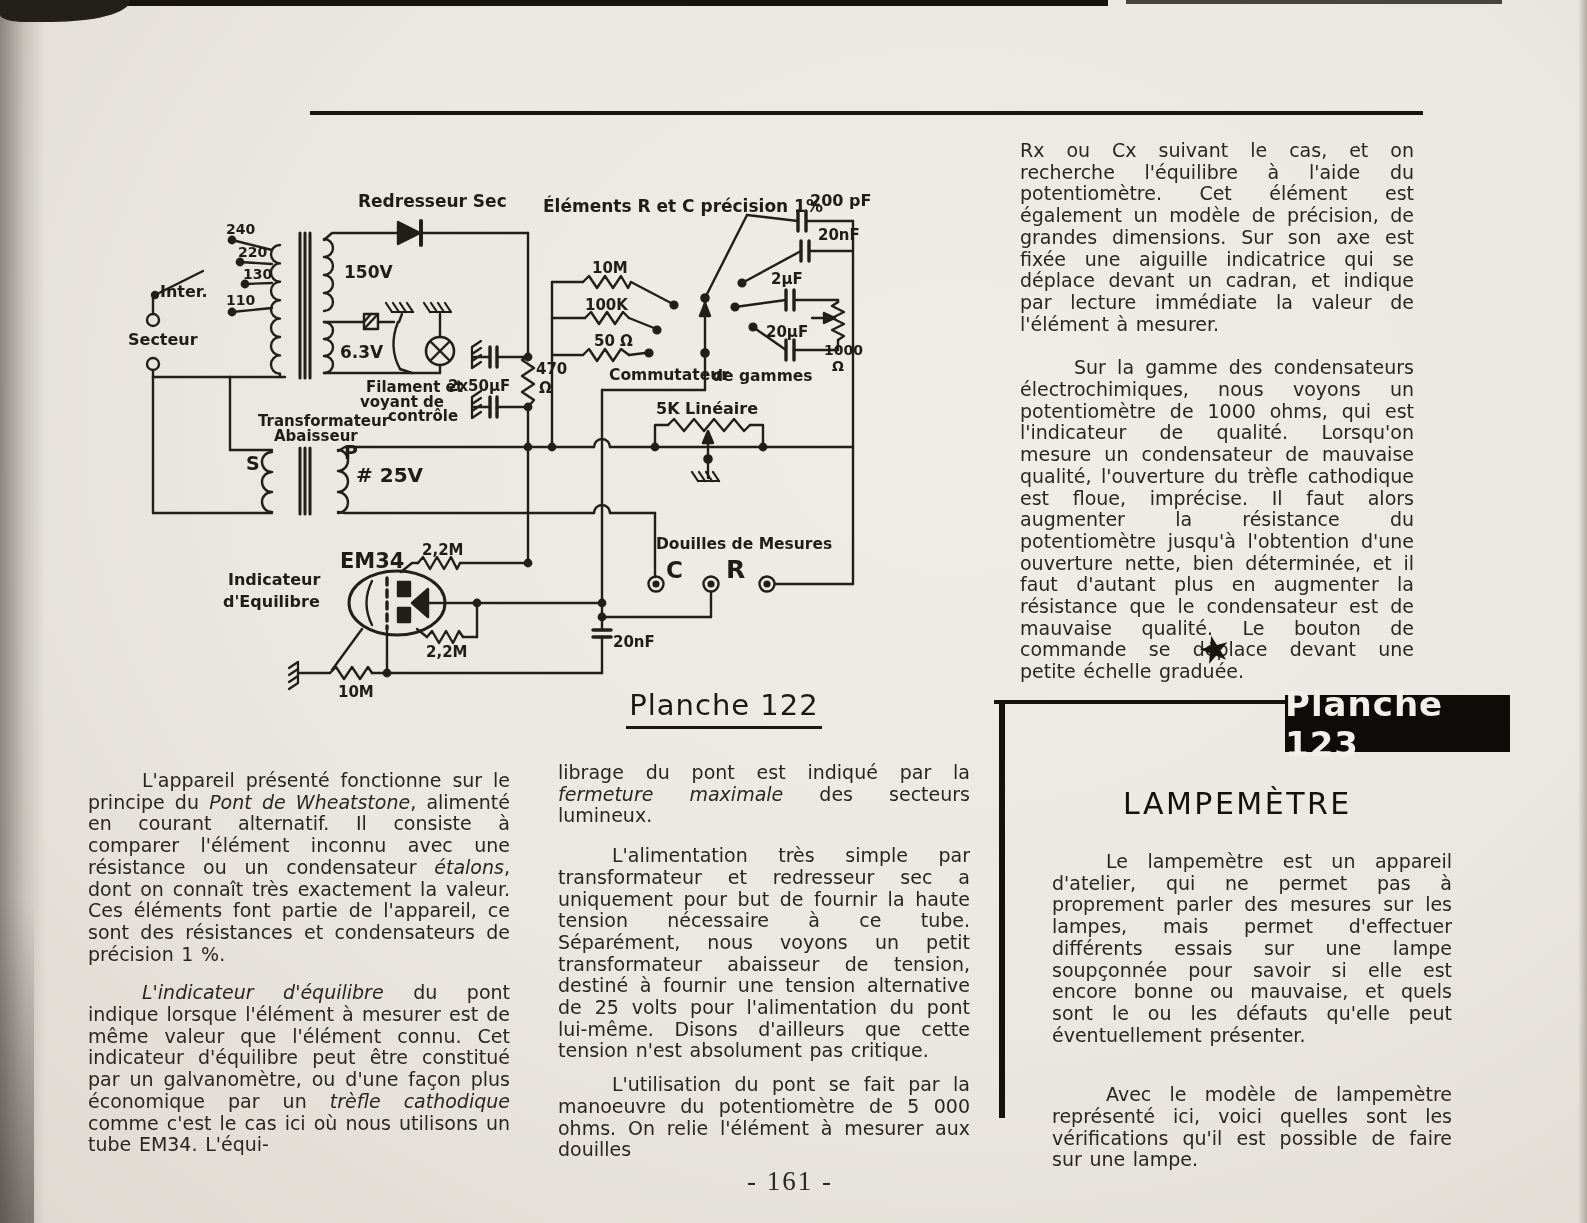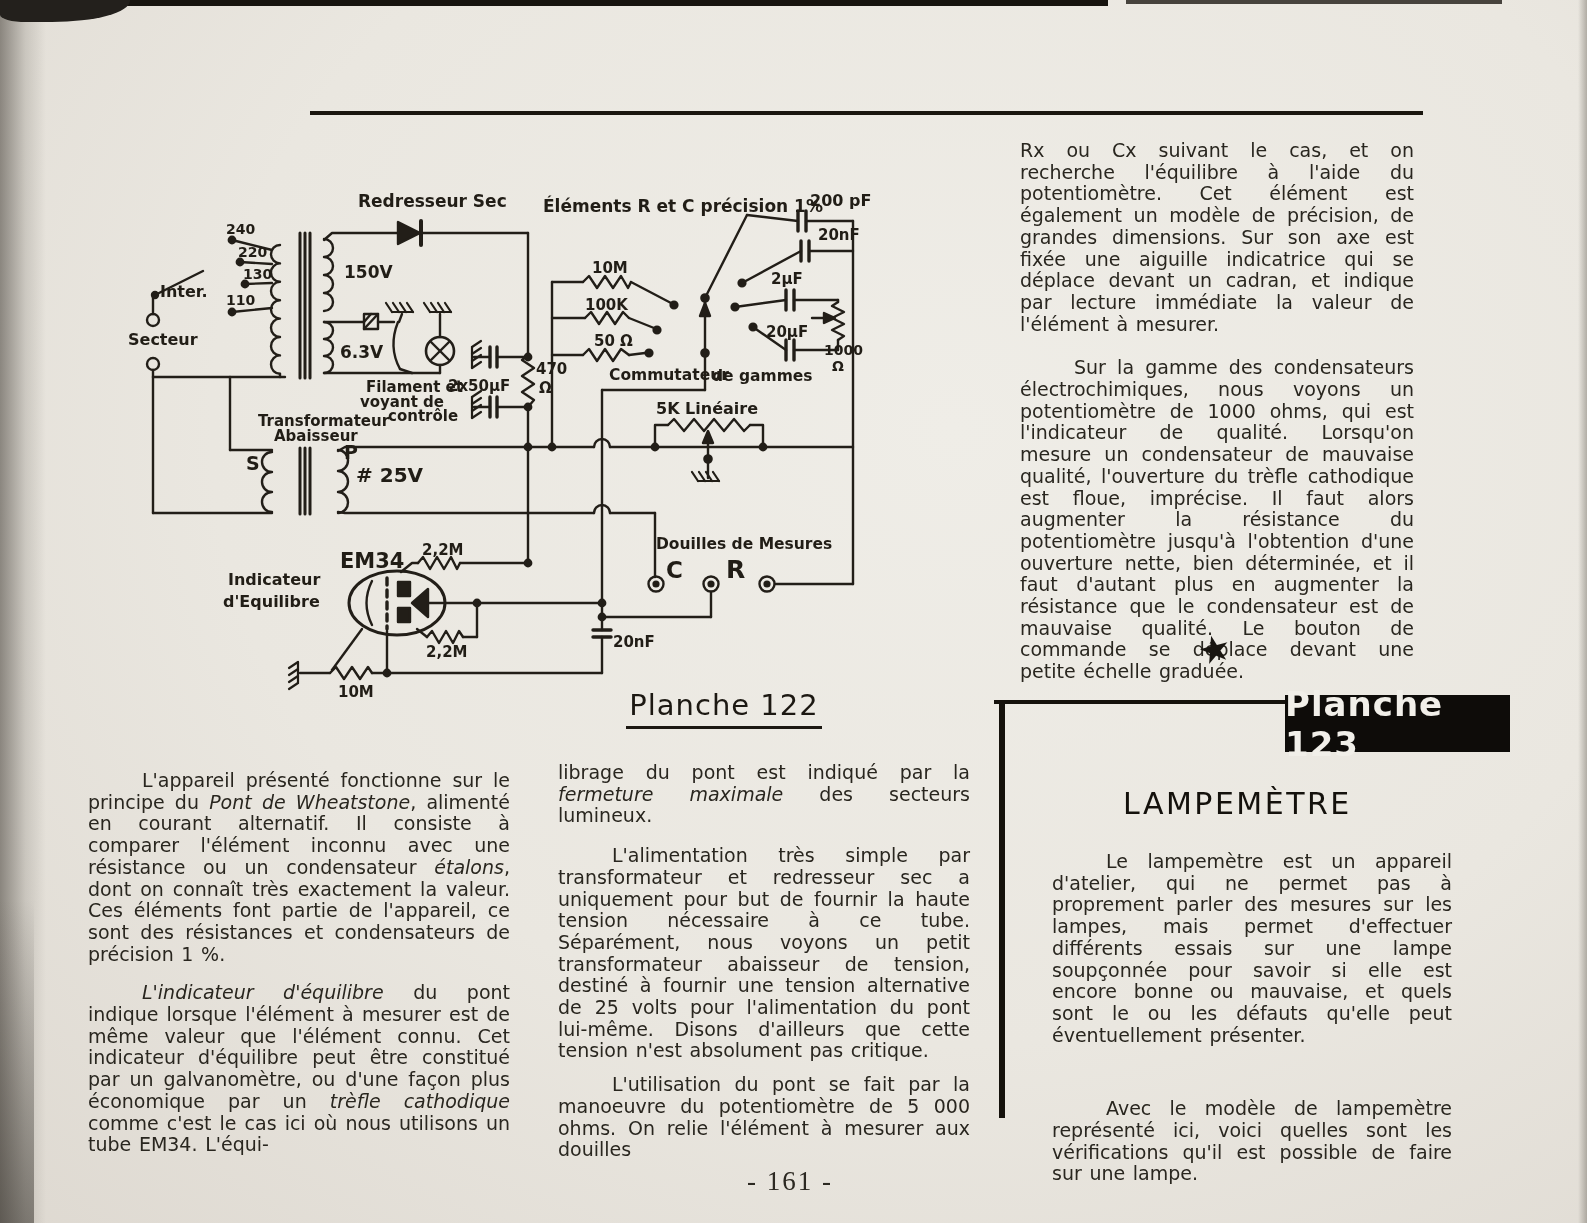--- a/index.html
+++ b/index.html
@@ -328,18 +328,18 @@
 
   <div class="star">★</div>
 
   <div class="frame-topline"></div>
   <div class="frame-vline"></div>
   <div class="planche123-box">Planche 123</div>
   <div class="lampemetre-title">LAMPEMÈTRE</div>
 
   <div class="col" style="left:1052px;top:851px;width:400px;">
     <p class="para indent"><span>Le lampemètre est un appareil d'atelier, qui ne permet pas à proprement parler des mesures sur les lampes, mais permet d'effectuer différents essais sur une lampe soupçonnée pour savoir si elle est encore bonne ou mauvaise, et quels sont le ou les défauts qu'elle peut éventuellement présenter.</span></p>
-    <p class="para indent" style="margin-top:52px;"><span>Avec le modèle de lampemètre représenté ici, voici quelles sont les vérifications qu'il est possible de faire sur une lampe.</span></p>
+    <p class="para indent" style="margin-top:38px;"><span>Avec le modèle de lampemètre représenté ici, voici quelles sont les vérifications qu'il est possible de faire sur une lampe.</span></p>
   </div>
 
   <div class="folio">- 161 -</div>
 
 </div>
 
 </body></html>

